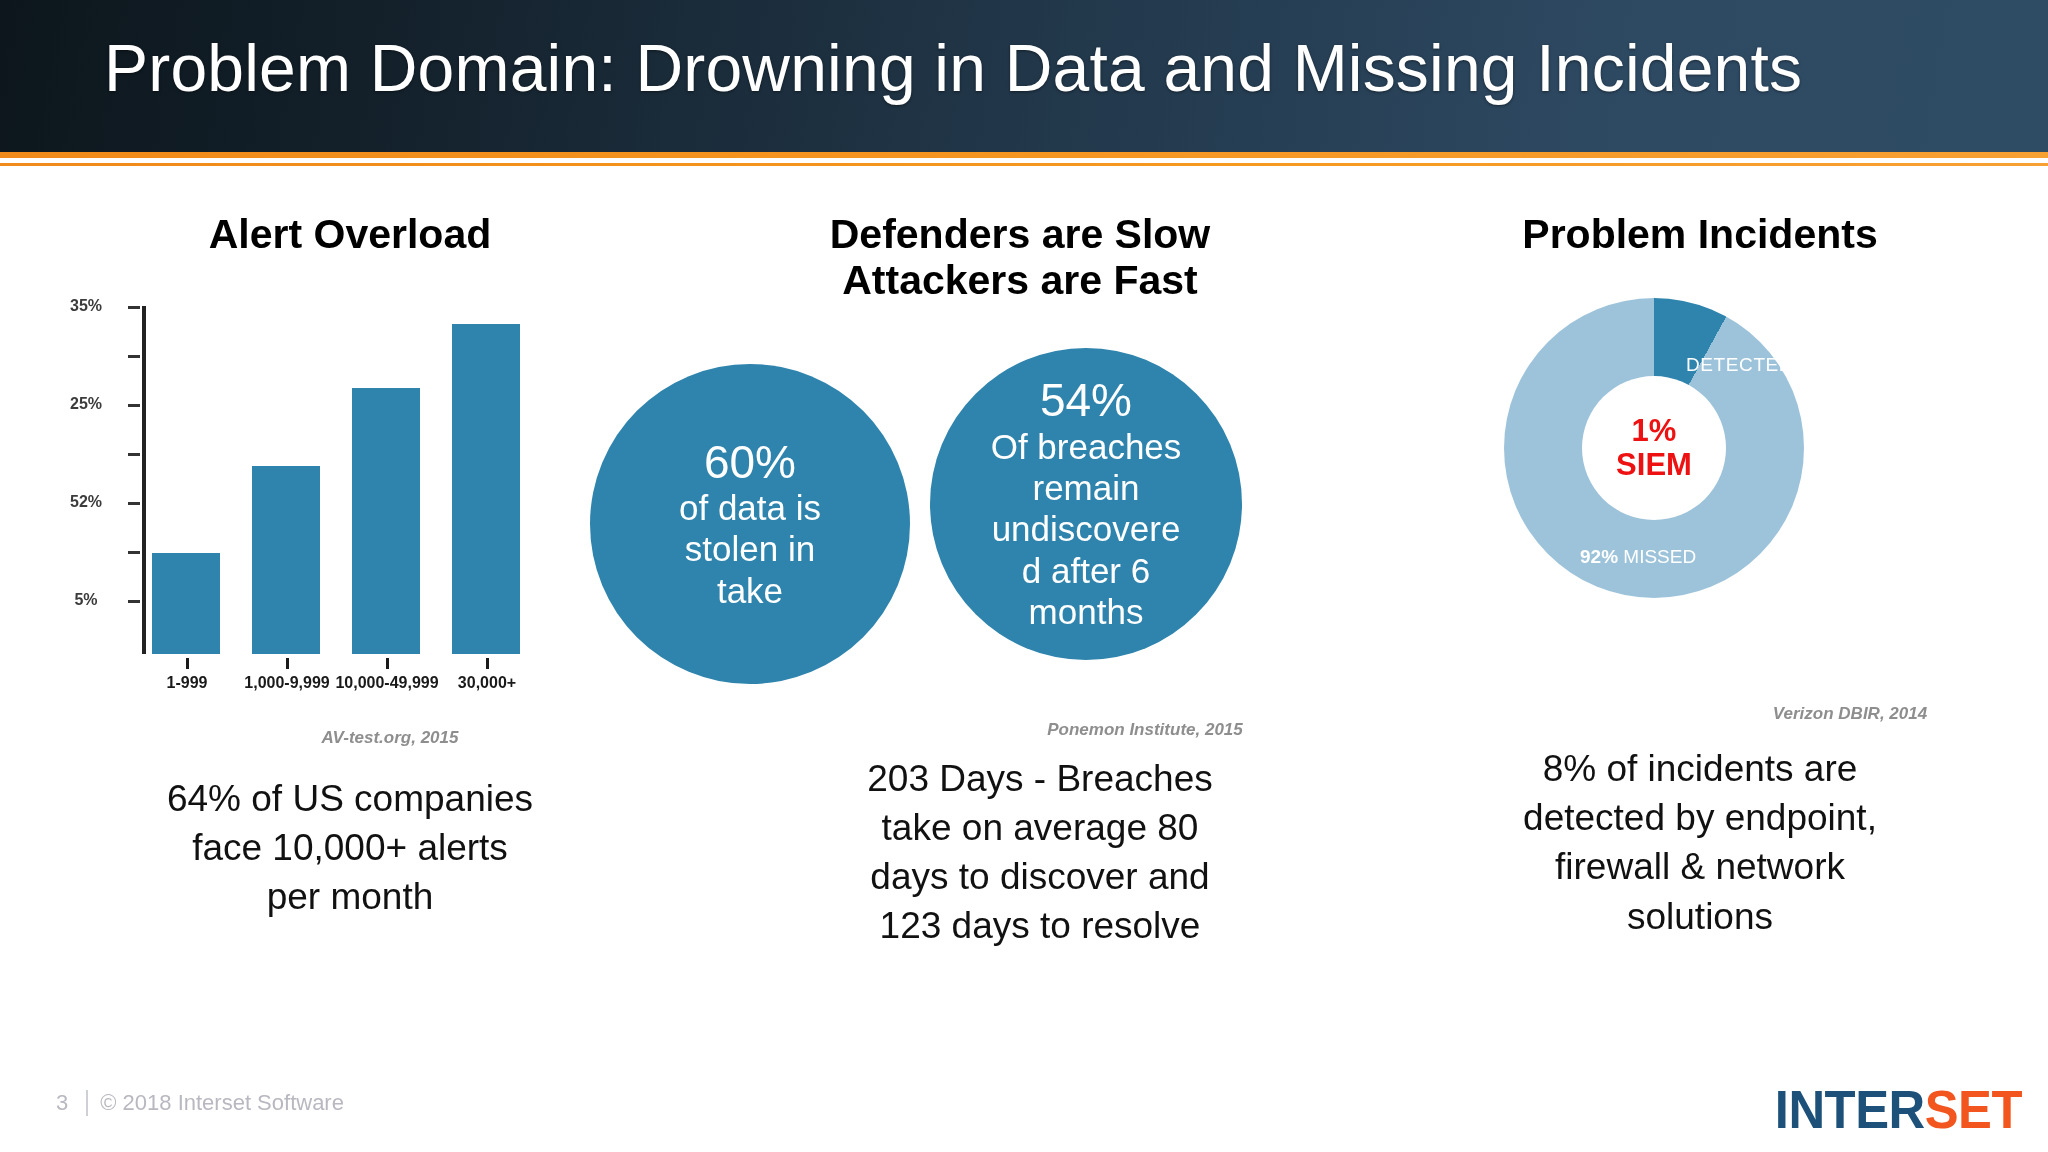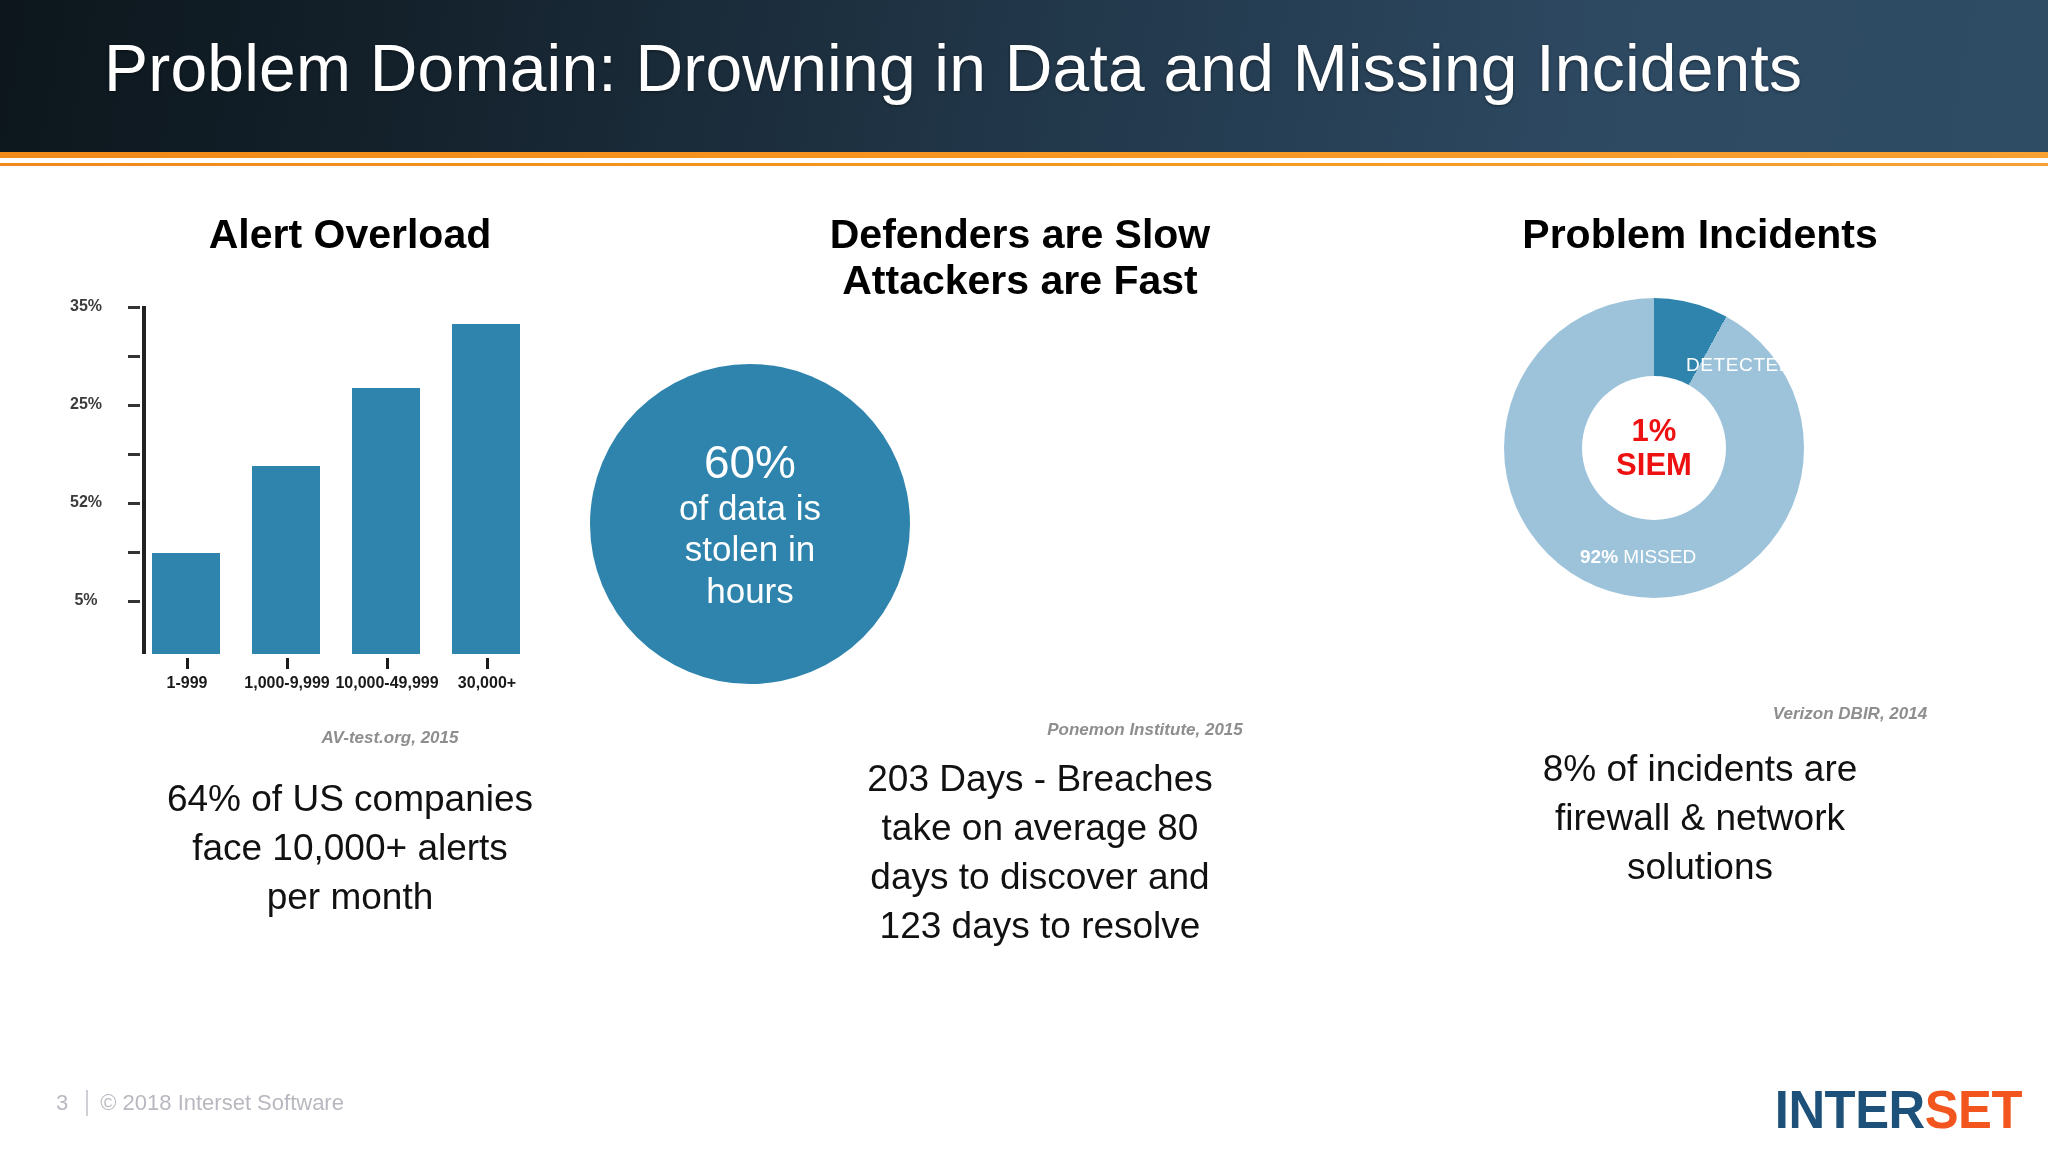--- a/index.html
+++ b/index.html
@@ -359,24 +359,34 @@
     <div>Defenders are Slow</div>
     <div>Attackers are Fast</div>
   </div>
 
   <div class="circles">
     <div class="circle circle-a">
       <div class="circle-big">60%</div>
       <div class="circle-lines">
         <div>of data is</div>
         <div>stolen in</div>
-        <div>hours</div>
+        <div>take</div>
       </div>
     </div>
 
+    <div class="circle circle-b">
+      <div class="circle-big">54%</div>
+      <div class="circle-lines">
+        <div>Of breaches</div>
+        <div>remain</div>
+        <div>undiscovere</div>
+        <div>d after 6</div>
+        <div>months</div>
+      </div>
+    </div>
   </div>
 
   <div class="source source-2">Ponemon Institute, 2015</div>
 
   <div class="caption caption-2">
     <div>203 Days - Breaches</div>
     <div>take on average 80</div>
     <div>days to discover and</div>
     <div>123 days to resolve</div>
   </div>
@@ -396,20 +406,21 @@
         <div class="donut-center-line">1%</div>
         <div class="donut-center-line">SIEM</div>
       </div>
     </div>
   </div>
 
   <div class="source source-3">Verizon DBIR, 2014</div>
 
   <div class="caption caption-3">
     <div>8% of incidents are</div>
+    <div>detected by endpoint,</div>
     <div>firewall &amp; network</div>
     <div>solutions</div>
   </div>
 </div>
 
 <div class="footer">
   <div class="footer-left">
     <span class="footer-pagenum">3</span>
     <span class="footer-sep"></span>
     <span>© 2018 Interset Software</span>

